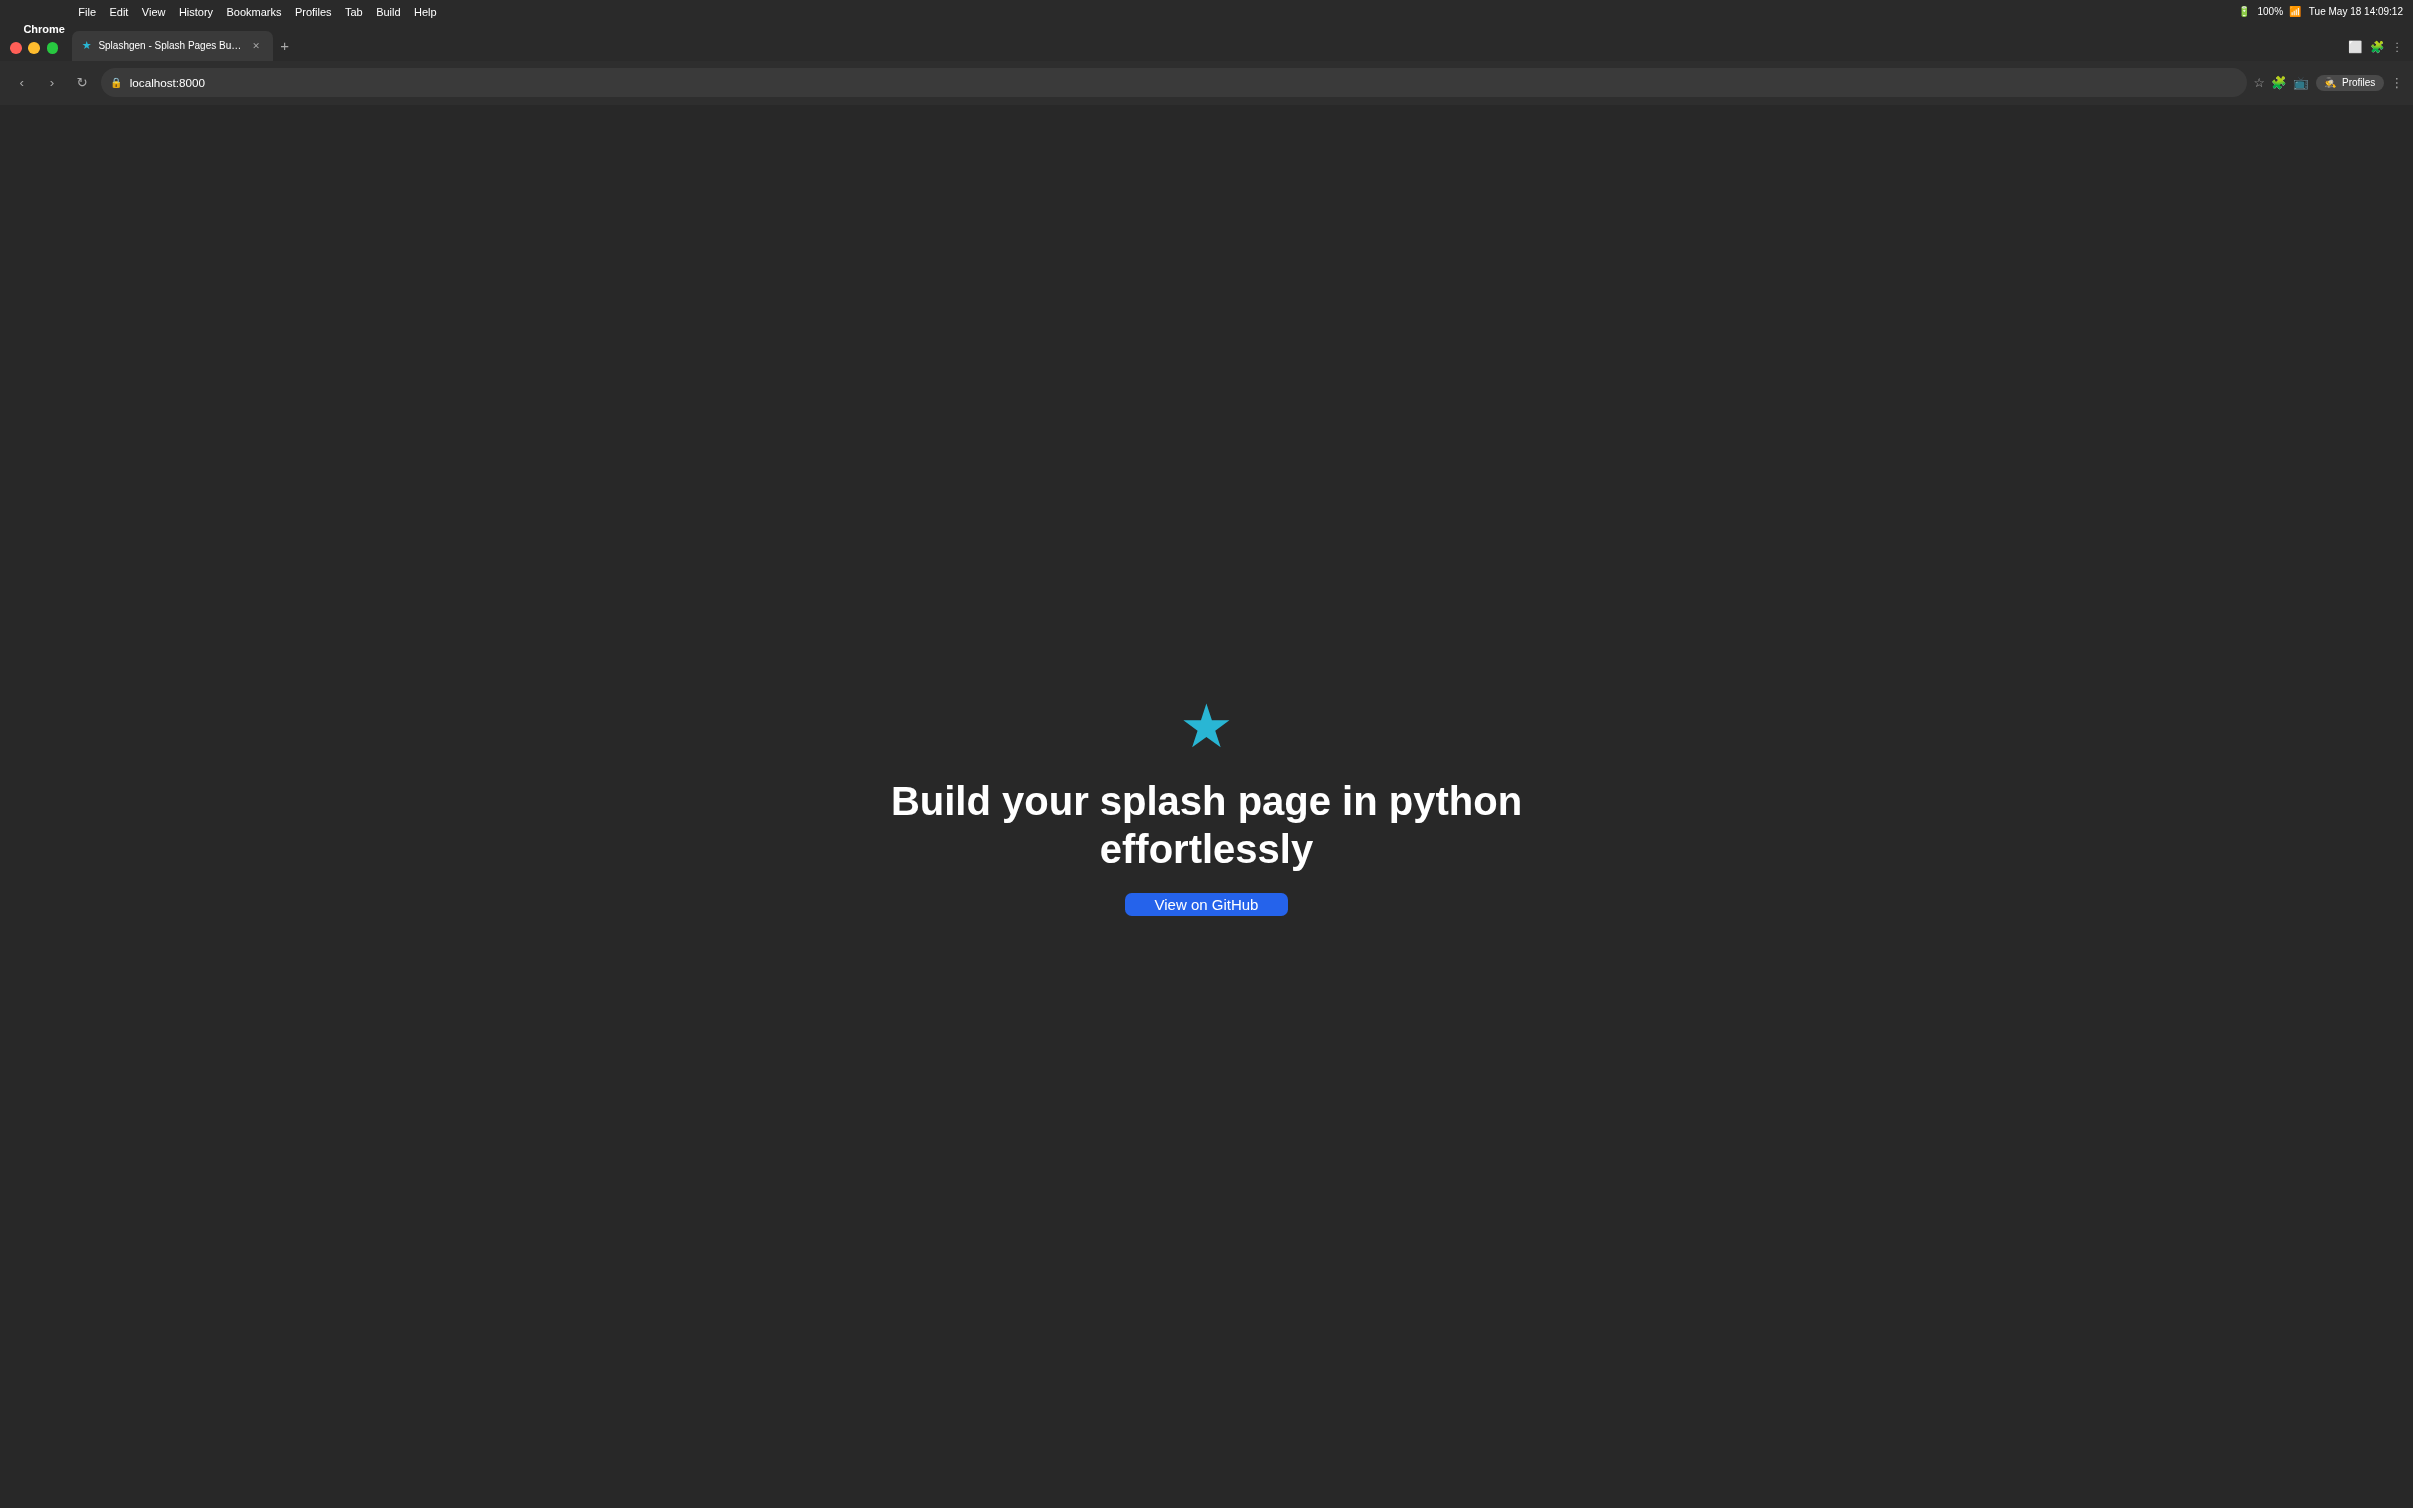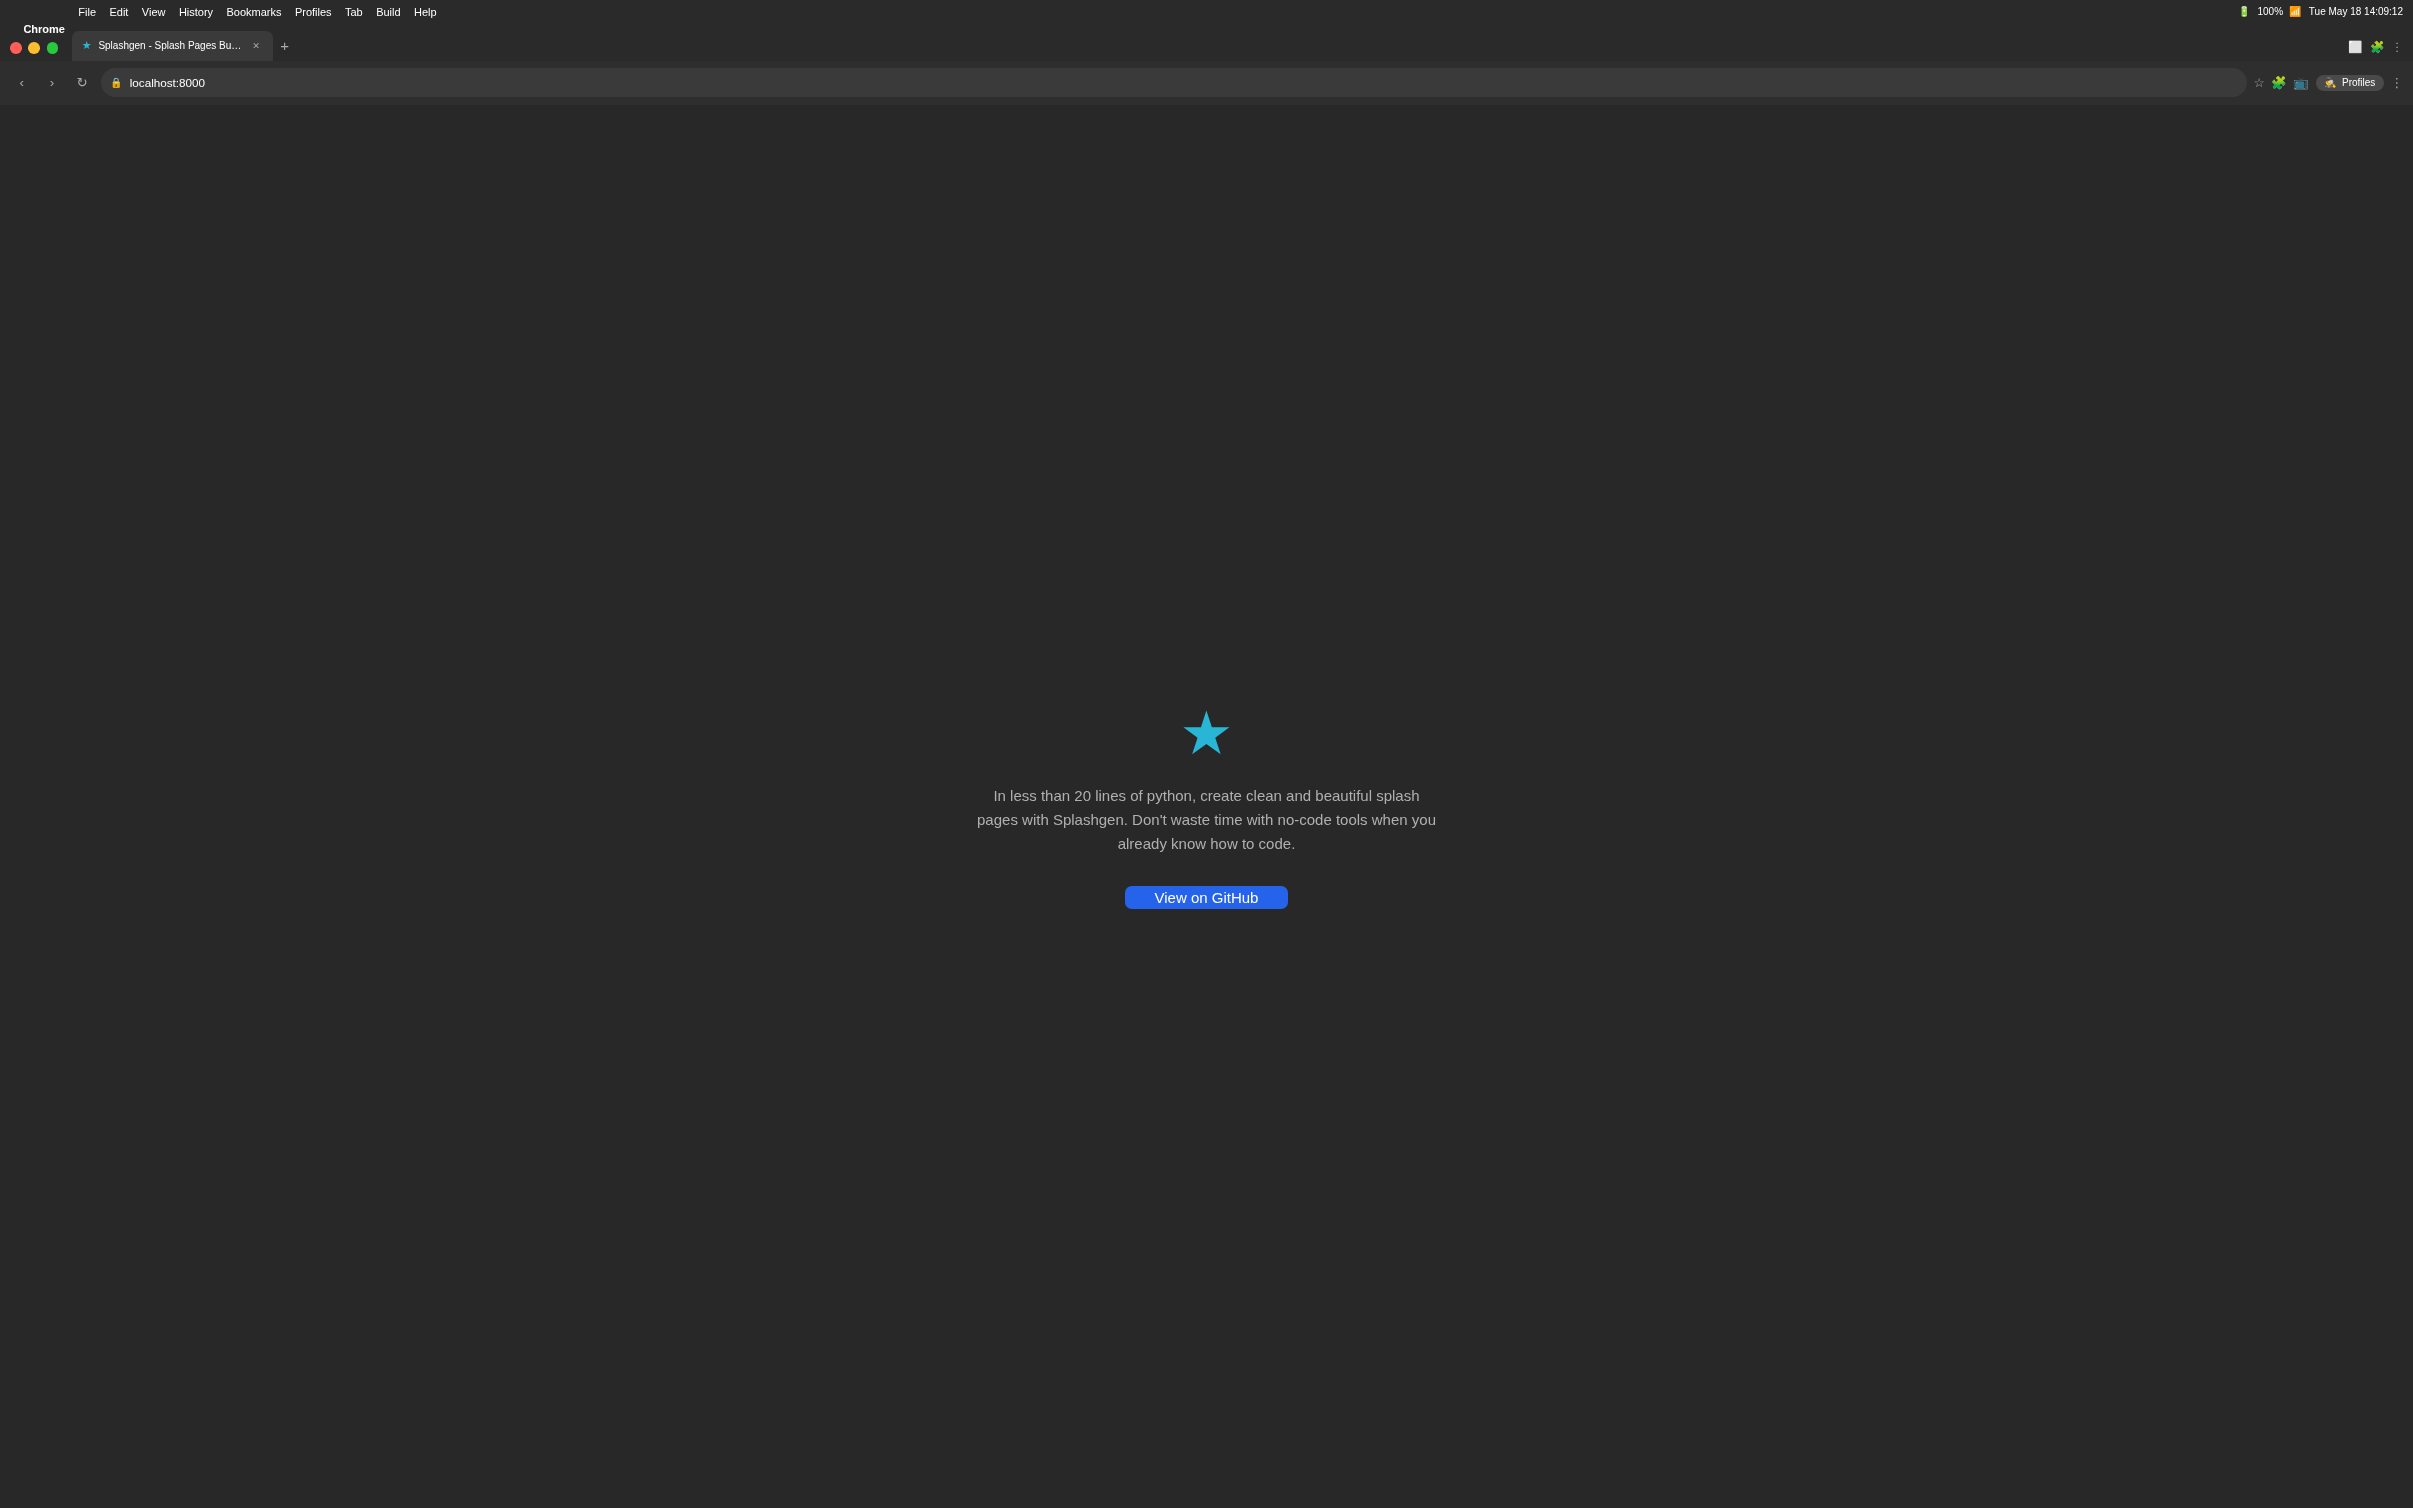--- a/index.html
+++ b/index.html
@@ -359,19 +359,19 @@
         <span>🕵</span>
         <span>Profiles</span>
       </div>
       <span>⋮</span>
     </div>
   </div>
 
   <div class="webpage">
     <div class="hero-section">
       <div class="star-icon">★</div>
-      <p class="hero-subtitle">In less than 20 lines of python, create clean and beautiful splash pages with Splashgen. Don't waste time with no-code tools when you already know how to code.</p>
+      <h1 class="hero-title">Build your splash page in python effortlessly</h1>
       <a class="cta-button" href="#">View on GitHub</a>
     </div>
   </div>
 
 </div>
 
 
 </body></html>

